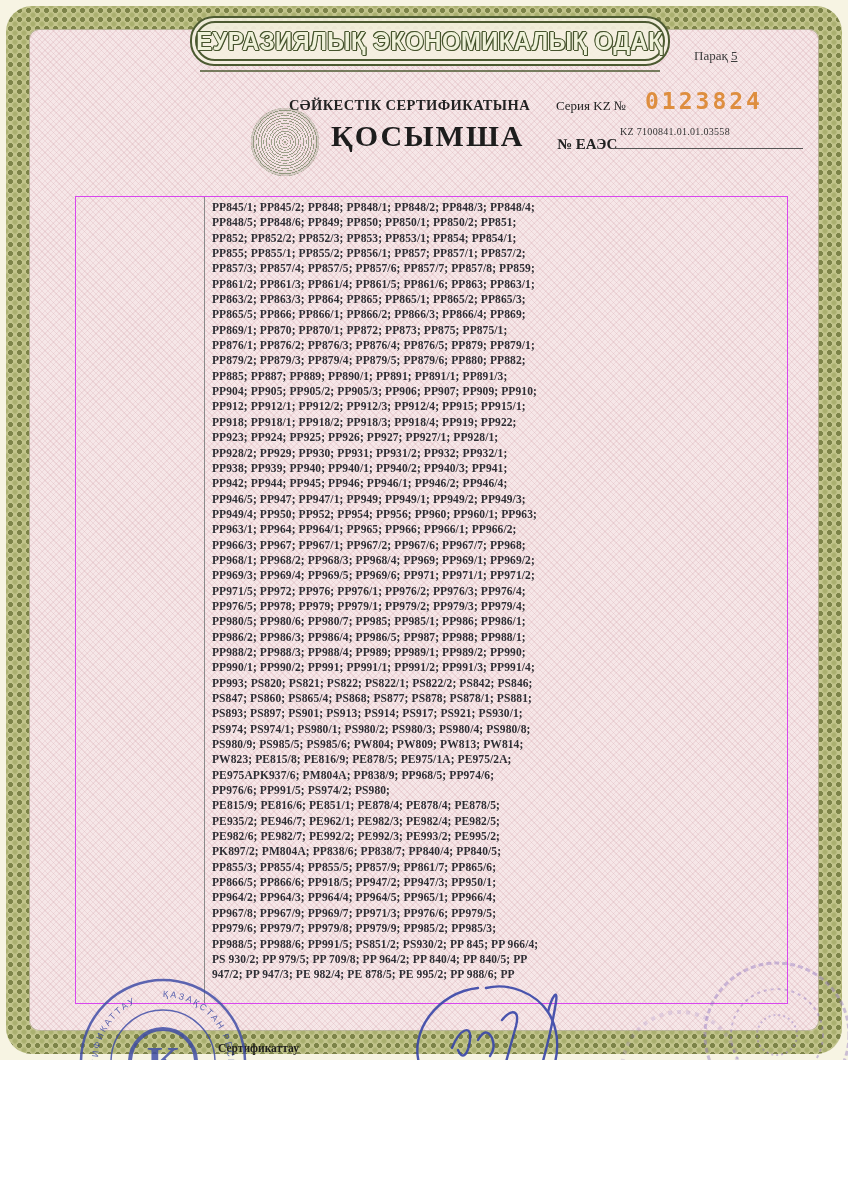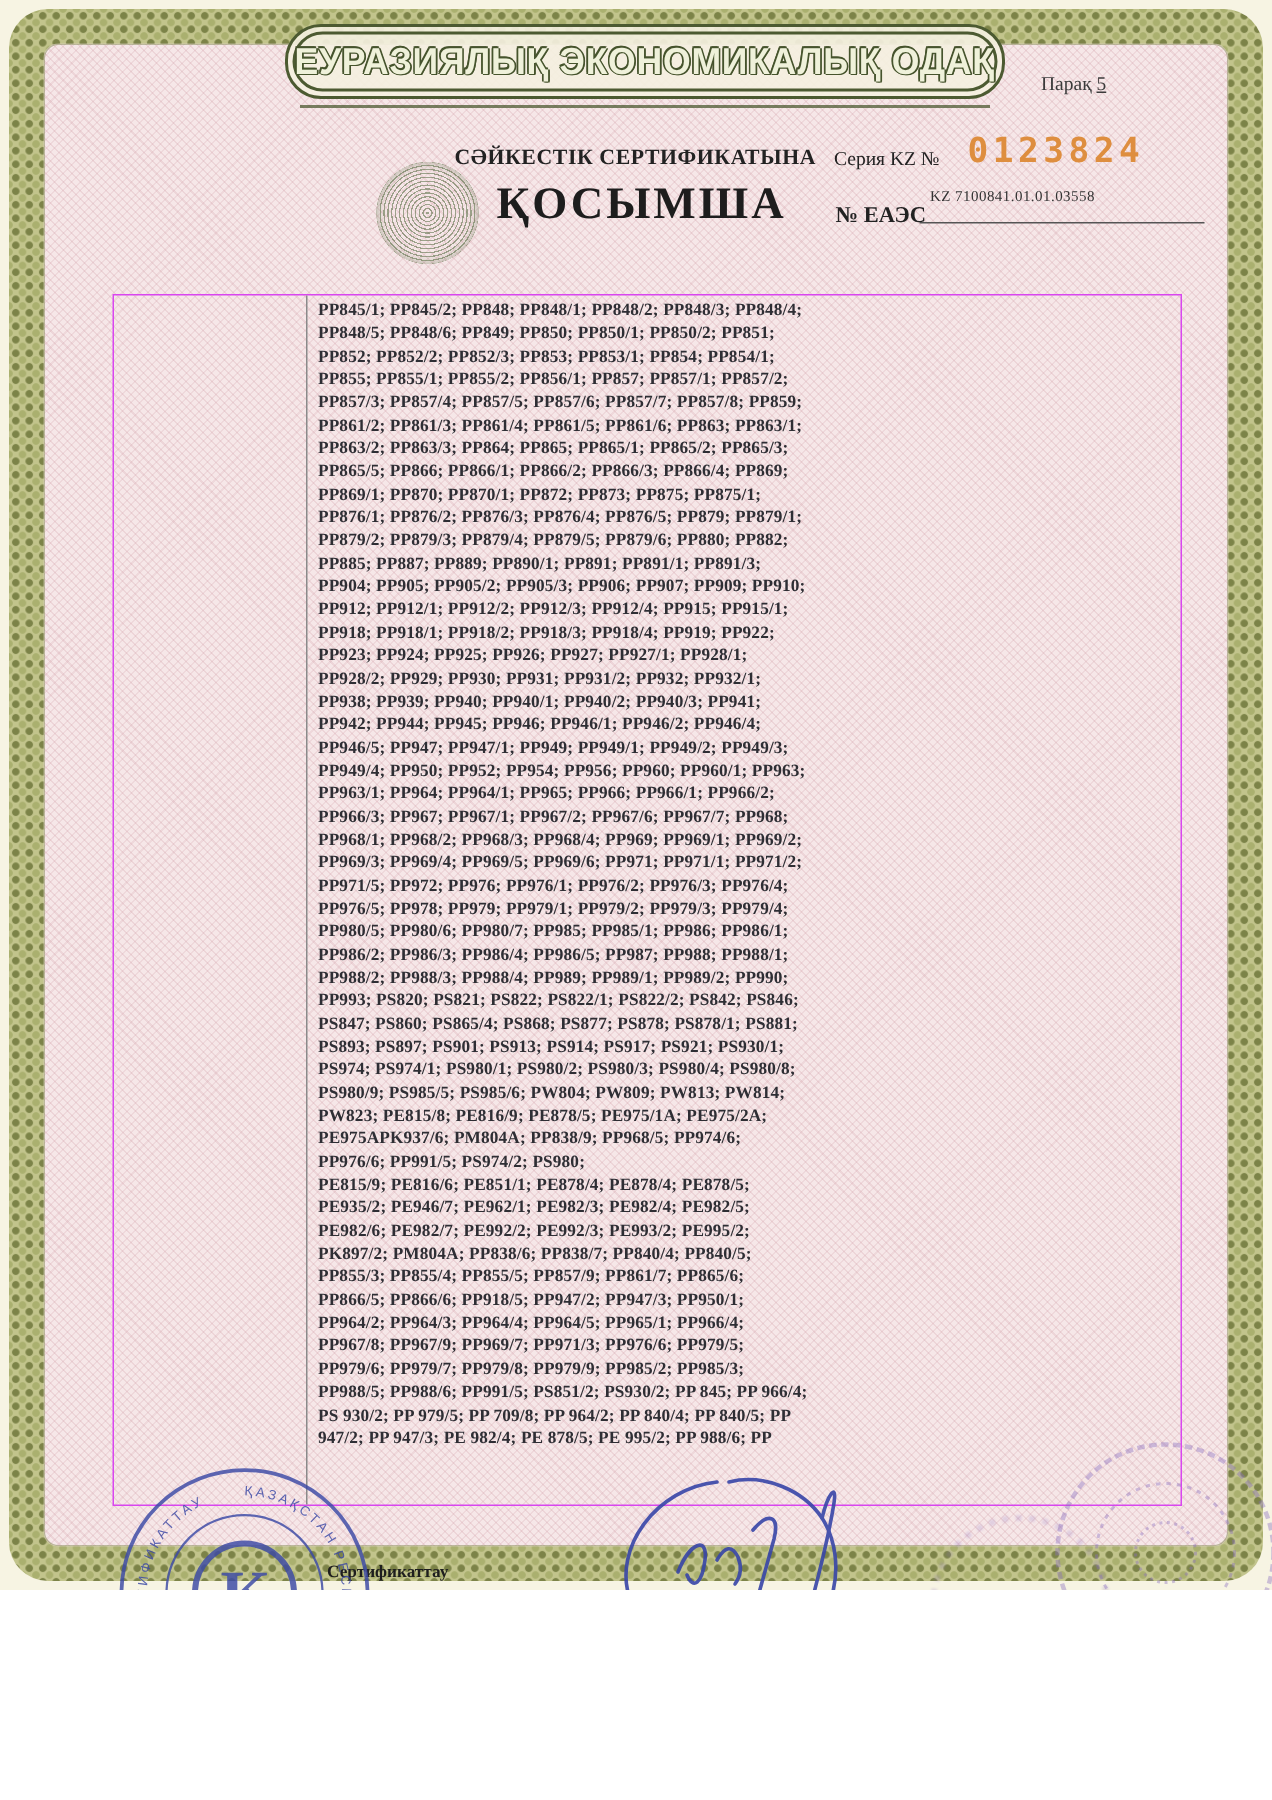--- a/index.html
+++ b/index.html
@@ -23,21 +23,21 @@
           border:2px solid #4c5a31;border-radius:24px;background:rgba(244,240,224,.92);
           display:flex;align-items:center;justify-content:center;z-index:5;}
   .banner::before{content:'';position:absolute;inset:3px;border:2px solid #4c5a31;border-radius:20px;}
   .banner::after{content:'';position:absolute;left:8px;right:8px;bottom:-8px;border-top:2px solid rgba(76,90,49,.75);}
   .banner .txt{font-family:"Liberation Sans",sans-serif;font-weight:700;font-size:25px;
           letter-spacing:.5px;transform:scaleX(.95);color:#eff1da;white-space:nowrap;
           text-shadow:1.2px 0 #46542d,-1.2px 0 #46542d,0 1.2px #46542d,0 -1.2px #46542d,1px 1px #46542d,-1px -1px #46542d;}
   .sheet{position:absolute;left:694px;top:48px;font-size:13px;color:#3b3b3b;}
   .sheet .u{text-decoration:underline;}
   
-  .h-title{position:absolute;left:303px;top:97px;font-weight:700;font-size:14.5px;letter-spacing:.4px;color:#222;}
+  .h-title{position:absolute;left:289px;top:97px;font-weight:700;font-size:14.5px;letter-spacing:.4px;color:#222;}
   .h-series{position:absolute;left:556px;top:98px;font-size:13px;color:#222;}
   .h-serial{position:absolute;left:645px;top:88px;font-family:"DejaVu Sans Mono",monospace;
             font-weight:700;font-size:23px;letter-spacing:3px;color:#de8e3f;}
   .emblem{position:absolute;left:251px;top:108px;width:68px;height:68px;border-radius:50%;
           background:repeating-radial-gradient(circle at 50% 50%, rgba(86,108,66,.62) 0 .8px, rgba(255,255,255,0) .8px 2.6px);
           box-shadow:inset 0 0 7px rgba(86,108,66,.55);opacity:.9;}
   .h-annex{position:absolute;left:331px;top:119px;font-weight:700;font-size:30px;letter-spacing:2px;color:#1d1d1d;}
   .h-eaes{position:absolute;left:557px;top:136px;font-size:15px;font-weight:700;color:#222;}
   .h-reg{position:absolute;left:620px;top:126px;font-size:10px;letter-spacing:.3px;color:#333;}
   .h-regline{position:absolute;left:613px;top:148px;width:190px;border-top:1px solid #555;}
@@ -108,20 +108,21 @@
         <div class="code-line">PP949/4; PP950; PP952; PP954; PP956; PP960; PP960/1; PP963;</div>
         <div class="code-line">PP963/1; PP964; PP964/1; PP965; PP966; PP966/1; PP966/2;</div>
         <div class="code-line">PP966/3; PP967; PP967/1; PP967/2; PP967/6; PP967/7; PP968;</div>
         <div class="code-line">PP968/1; PP968/2; PP968/3; PP968/4; PP969; PP969/1; PP969/2;</div>
         <div class="code-line">PP969/3; PP969/4; PP969/5; PP969/6; PP971; PP971/1; PP971/2;</div>
         <div class="code-line">PP971/5; PP972; PP976; PP976/1; PP976/2; PP976/3; PP976/4;</div>
         <div class="code-line">PP976/5; PP978; PP979; PP979/1; PP979/2; PP979/3; PP979/4;</div>
         <div class="code-line">PP980/5; PP980/6; PP980/7; PP985; PP985/1; PP986; PP986/1;</div>
         <div class="code-line">PP986/2; PP986/3; PP986/4; PP986/5; PP987; PP988; PP988/1;</div>
         <div class="code-line">PP988/2; PP988/3; PP988/4; PP989; PP989/1; PP989/2; PP990;</div>
+        <div class="code-line">PP990/1; PP990/2; PP991; PP991/1; PP991/2; PP991/3; PP991/4;</div>
         <div class="code-line">PP993; PS820; PS821; PS822; PS822/1; PS822/2; PS842; PS846;</div>
         <div class="code-line">PS847; PS860; PS865/4; PS868; PS877; PS878; PS878/1; PS881;</div>
         <div class="code-line">PS893; PS897; PS901; PS913; PS914; PS917; PS921; PS930/1;</div>
         <div class="code-line">PS974; PS974/1; PS980/1; PS980/2; PS980/3; PS980/4; PS980/8;</div>
         <div class="code-line">PS980/9; PS985/5; PS985/6; PW804; PW809; PW813; PW814;</div>
         <div class="code-line">PW823; PE815/8; PE816/9; PE878/5; PE975/1A; PE975/2A;</div>
         <div class="code-line">PE975APK937/6; PM804A; PP838/9; PP968/5; PP974/6;</div>
         <div class="code-line">PP976/6; PP991/5; PS974/2; PS980;</div>
         <div class="code-line">PE815/9; PE816/6; PE851/1; PE878/4; PE878/4; PE878/5;</div>
         <div class="code-line">PE935/2; PE946/7; PE962/1; PE982/3; PE982/4; PE982/5;</div>

